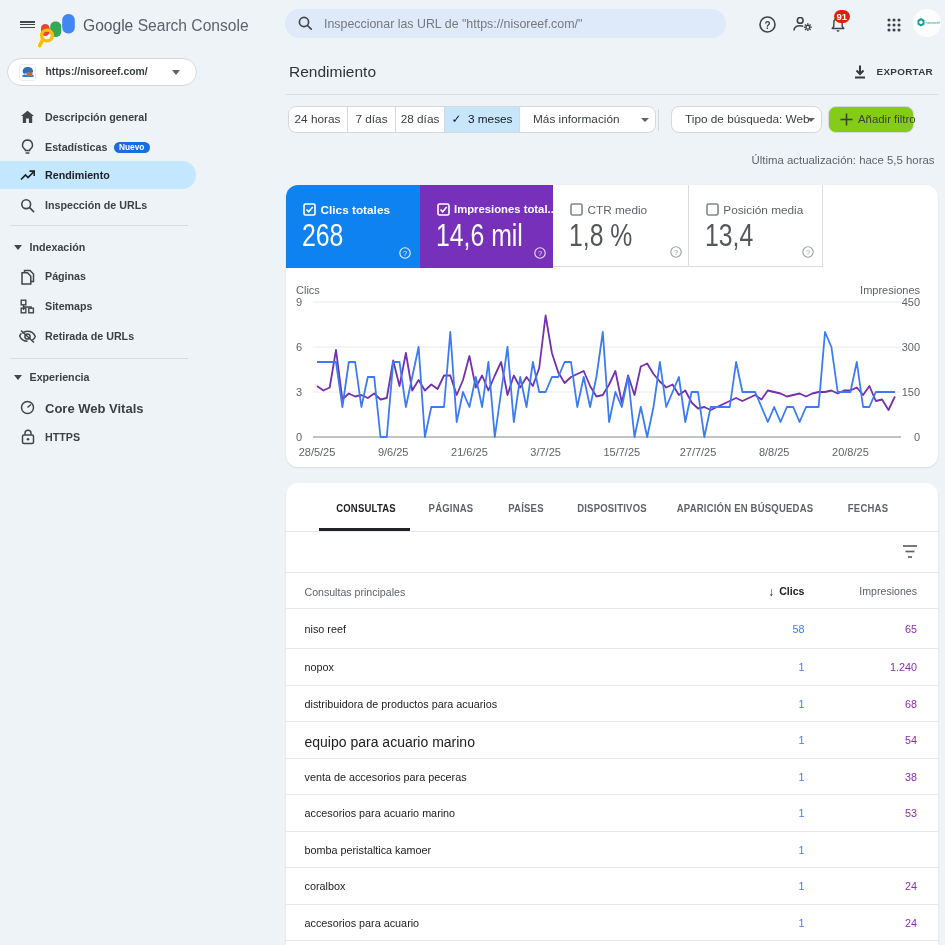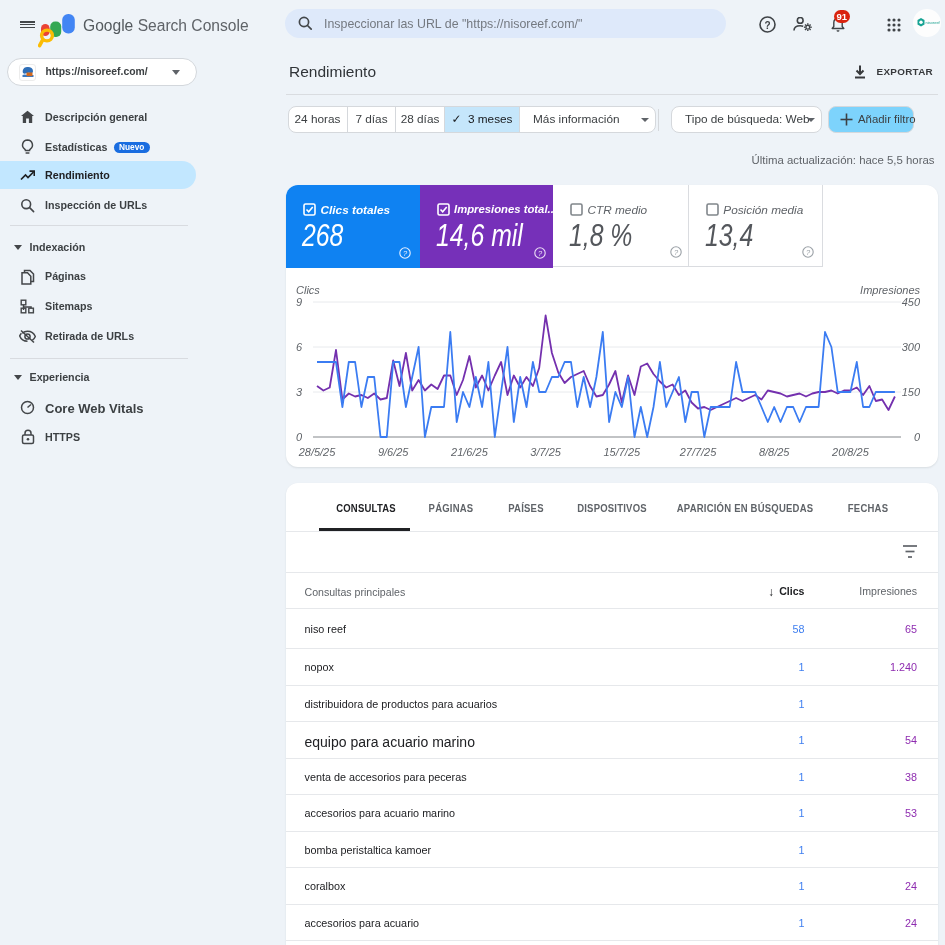--- a/index.html
+++ b/index.html
@@ -190,30 +190,30 @@
   <div class="abs" style="left:445px;top:107px;width:74px;height:25px;background:#c5e6fb;line-height:25px;text-align:center;font-size:11.8px;font-weight:500;color:#17191c;">✓&nbsp; 3 meses</div>
   <div class="abs" style="left:519px;top:106px;width:1px;height:27px;background:#d5d8dc;"></div>
   <div class="abs chip-t" style="left:520px;top:106px;width:118px;height:27px;line-height:27px;padding-left:13px;font-size:11.8px;color:#3c4043;">Más información</div>
   <div class="abs" style="left:641px;top:117.5px;width:0;height:0;border-left:4px solid transparent;border-right:4px solid transparent;border-top:4.5px solid #5f6368;"></div>
 
   <div class="abs" style="left:658px;top:109px;width:1px;height:22px;background:#d5d8dc;"></div>
 
   <div class="abs" style="left:671px;top:106px;width:151px;height:27px;border:1px solid #d5d8dc;border-radius:8px;background:#fff;line-height:25px;padding-left:13px;font-size:11.8px;font-weight:500;color:#3c4043;white-space:nowrap;">Tipo de búsqueda: Web</div>
   <div class="abs" style="left:807px;top:117.5px;width:0;height:0;border-left:4px solid transparent;border-right:4px solid transparent;border-top:4.5px solid #5f6368;"></div>
 
-  <div class="abs" style="left:828px;top:106px;width:86px;height:27px;border:1px solid #d5d8dc;border-radius:8px;background:#7dd3fc;line-height:25px;padding-left:29px;font-size:11.4px;font-weight:500;color:#3c4043;white-space:nowrap;">Añadir filtro</div>
+  <div class="abs" style="left:828px;top:106px;width:86px;height:27px;border:1px solid #d5d8dc;border-radius:8px;background:#84cc16;line-height:25px;padding-left:29px;font-size:11.4px;font-weight:500;color:#3c4043;white-space:nowrap;">Añadir filtro</div>
   <svg class="abs" style="left:840px;top:113px;" width="13" height="13" viewBox="0 0 13 13">
     <line x1="6.5" y1="0.5" x2="6.5" y2="12.5" stroke="#3c4043" stroke-width="1.6"></line>
     <line x1="0.5" y1="6.5" x2="12.5" y2="6.5" stroke="#3c4043" stroke-width="1.6"></line>
   </svg>
 </div>
 
 <div class="abs" style="left:0;top:153.5px;width:934.5px;text-align:right;font-size:11.4px;color:#5f6368;">Última actualización: hace 5,5 horas</div>
 
-<div class="abs card" style="left:286px;top:184.5px;width:652px;height:282px;overflow:hidden;font-style:italic;">
+<div class="abs card" style="left:286px;top:184.5px;width:652px;height:282px;overflow:hidden;">
 
   <div class="abs" style="left:0;top:0;width:133.5px;height:83px;background:#0f82f2;"></div>
   <div class="abs" style="left:133.5px;top:0;width:133.5px;height:83px;background:#7630b9;"></div>
   <div class="abs" style="left:267px;top:0;width:135.8px;height:82px;border-right:1px solid #dadce0;border-bottom:1px solid #dadce0;"></div>
   <div class="abs" style="left:402.8px;top:0;width:134.1px;height:82px;border-right:1px solid #dadce0;border-bottom:1px solid #dadce0;"></div>
 
   <svg class="abs" style="left:17px;top:18px;" width="13" height="13" viewBox="0 0 13 13">
     <rect x="1" y="1" width="11" height="11" rx="1.5" fill="none" stroke="#fff" stroke-width="1.6"></rect>
     <path d="M3.5 6.5 L5.7 8.7 L9.7 4" fill="none" stroke="#fff" stroke-width="1.6"></path>
   </svg>
@@ -316,20 +316,21 @@
   <div class="abs" style="left:18.5px;top:140.0px;font-size:10.8px;color:#202124;">niso reef</div>
 <div class="abs" style="left:0;top:140.0px;width:518.5px;text-align:right;font-size:10.8px;color:#3f7ff0;">58</div>
 <div class="abs" style="left:0;top:140.0px;width:631px;text-align:right;font-size:10.8px;color:#8e2cb0;">65</div>
 <div class="abs" style="left:0;top:165.0px;width:652px;height:1px;background:#e6e8eb;"></div>
 <div class="abs" style="left:18.5px;top:178.2px;font-size:10.8px;color:#202124;">nopox</div>
 <div class="abs" style="left:0;top:178.2px;width:518.5px;text-align:right;font-size:10.8px;color:#3f7ff0;">1</div>
 <div class="abs" style="left:0;top:178.2px;width:631px;text-align:right;font-size:10.8px;color:#8e2cb0;">1.240</div>
 <div class="abs" style="left:0;top:201.5px;width:652px;height:1px;background:#e6e8eb;"></div>
 <div class="abs" style="left:18.5px;top:214.8px;font-size:10.8px;color:#202124;">distribuidora de productos para acuarios</div>
 <div class="abs" style="left:0;top:214.8px;width:518.5px;text-align:right;font-size:10.8px;color:#3f7ff0;">1</div>
+<div class="abs" style="left:0;top:214.8px;width:631px;text-align:right;font-size:10.8px;color:#8e2cb0;">68</div>
 <div class="abs" style="left:0;top:238.0px;width:652px;height:1px;background:#e6e8eb;"></div>
 <div class="abs" style="left:18.5px;top:251.2px;font-size:14px;color:#202124;">equipo para acuario marino</div>
 <div class="abs" style="left:0;top:251.2px;width:518.5px;text-align:right;font-size:10.8px;color:#3f7ff0;">1</div>
 <div class="abs" style="left:0;top:251.2px;width:631px;text-align:right;font-size:10.8px;color:#8e2cb0;">54</div>
 <div class="abs" style="left:0;top:274.5px;width:652px;height:1px;background:#e6e8eb;"></div>
 <div class="abs" style="left:18.5px;top:287.8px;font-size:10.8px;color:#202124;">venta de accesorios para peceras</div>
 <div class="abs" style="left:0;top:287.8px;width:518.5px;text-align:right;font-size:10.8px;color:#3f7ff0;">1</div>
 <div class="abs" style="left:0;top:287.8px;width:631px;text-align:right;font-size:10.8px;color:#8e2cb0;">38</div>
 <div class="abs" style="left:0;top:311.0px;width:652px;height:1px;background:#e6e8eb;"></div>
 <div class="abs" style="left:18.5px;top:324.2px;font-size:10.8px;color:#202124;">accesorios para acuario marino</div>

